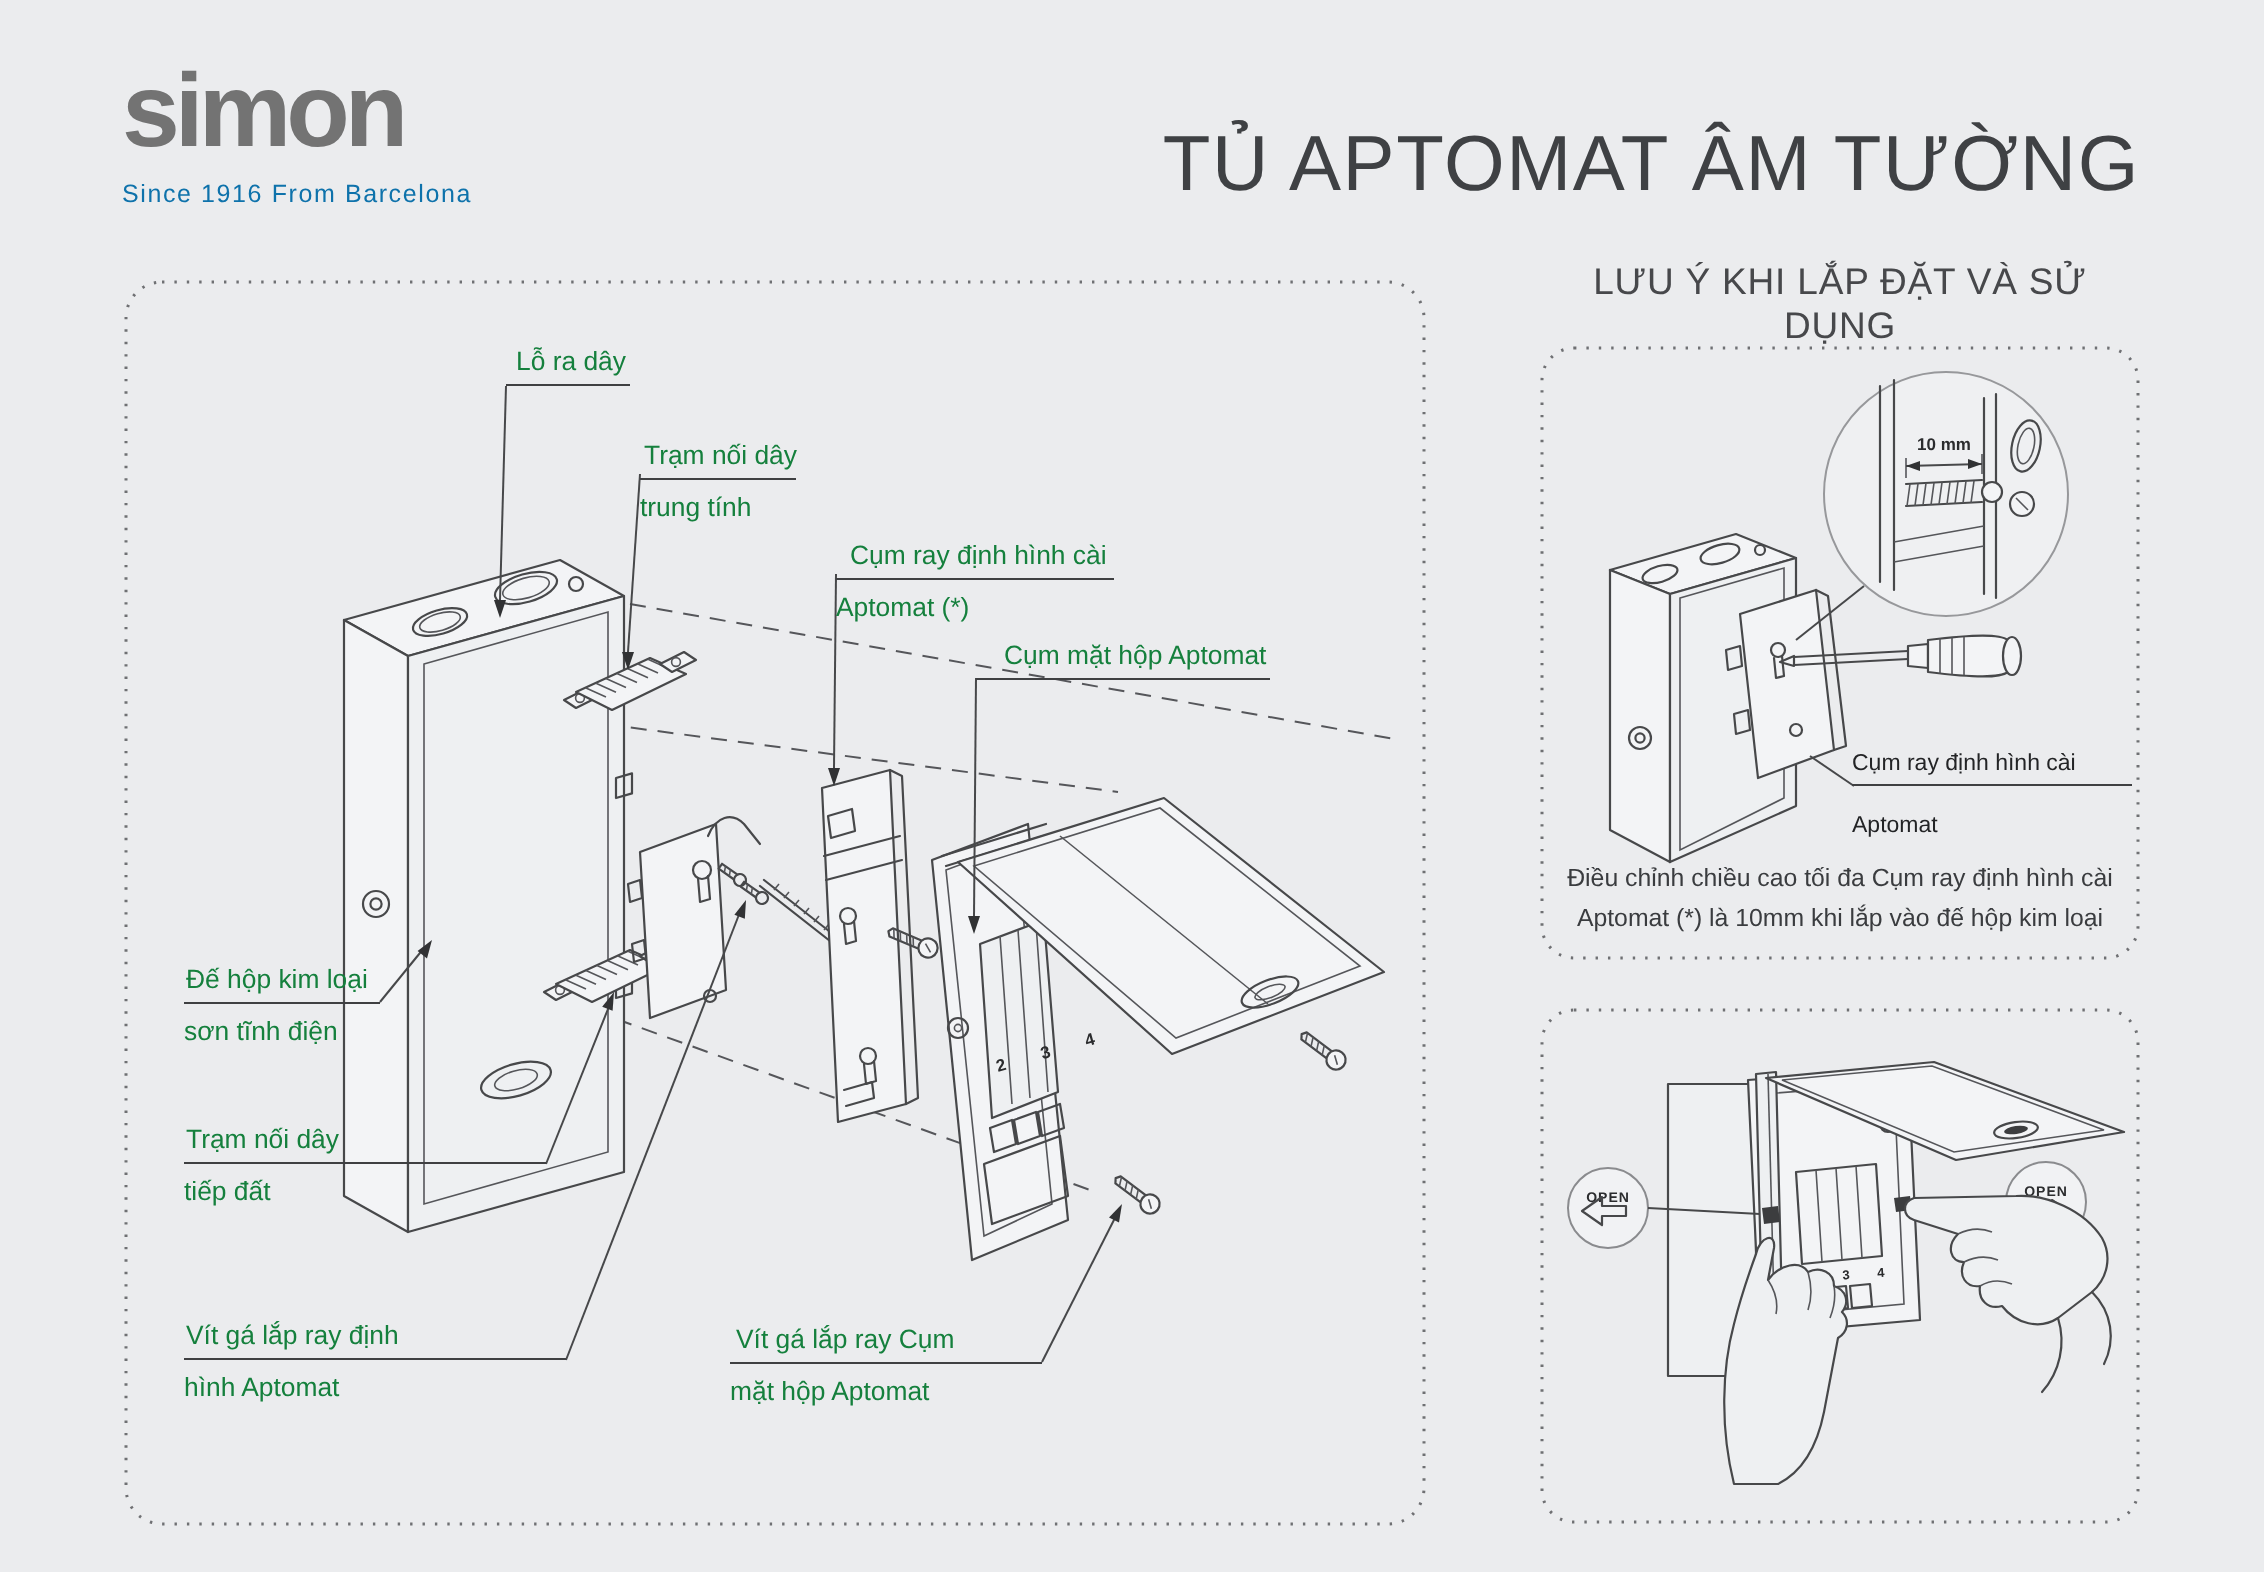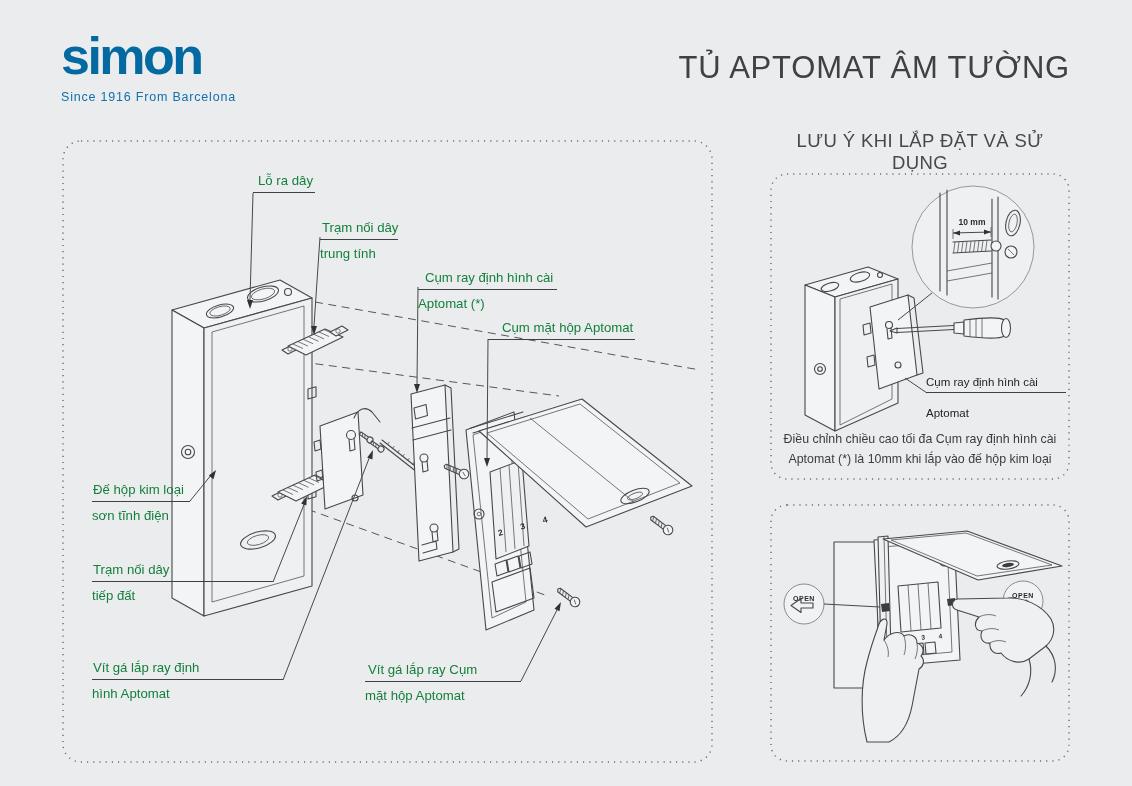--- a/index.html
+++ b/index.html
@@ -7,28 +7,28 @@
     position:relative;
     width:1132px;height:786px;
     background:#ebecee;
     font-family:"Liberation Sans","DejaVu Sans",sans-serif;
     overflow:hidden;
   }
   
   .logo{position:absolute;left:61px;top:30px;}
   .logo-word{
     font-weight:bold;font-size:52px;line-height:52px;
-    letter-spacing:-2.5px;color:#0369a1;
+    letter-spacing:-2.5px;color:#737373;
   }
   .logo-tag{
     margin-top:8px;font-size:12.5px;letter-spacing:.8px;color:#0e72ab;
   }
   .page-title{
-    position:absolute;right:62px;top:50px;margin:0;
-    font-size:31px;font-weight:400;letter-spacing:.8px;color:#3f4144;
+    position:absolute;right:62px;top:61px;margin:0;
+    font-size:39px;font-weight:400;letter-spacing:.8px;color:#3f4144;
   }
   .notes-heading{
     position:absolute;left:770px;top:130px;width:300px;margin:0;
     text-align:center;font-size:18.5px;font-weight:400;
     letter-spacing:.4px;color:#47484b;
   }
   
   .panel{position:absolute;}
   .panel svg{position:absolute;left:0;top:0;}
   .main-panel{left:62px;top:140px;width:651px;height:623px;}

